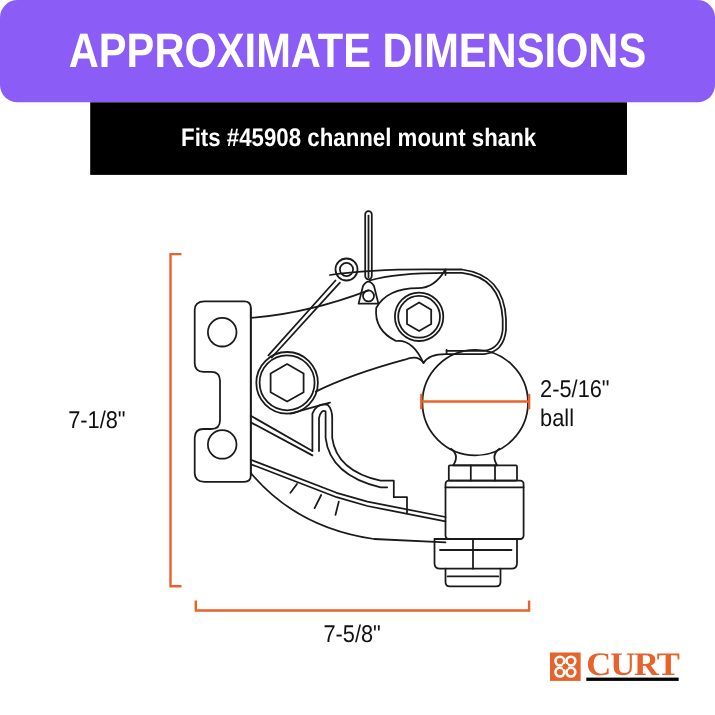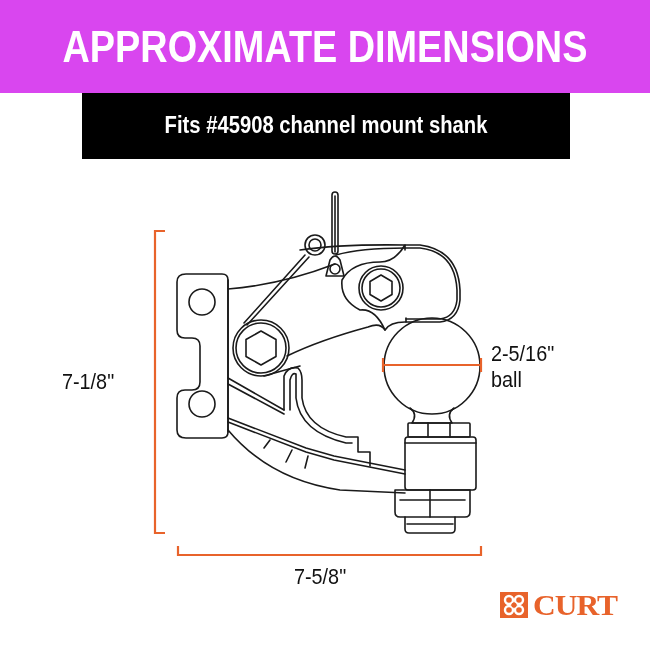--- a/index.html
+++ b/index.html
@@ -3,21 +3,22 @@
   <meta charset="utf-8">
   <style>
     html, body { margin: 0; padding: 0; }
     body {
       width: 650px; height: 650px; position: relative; overflow: hidden;
       background: #ffffff;
       font-family: "Liberation Sans", sans-serif;
     }
     .header-bar {
       position: absolute; left: 0; top: 0; width: 650px; height: 93px;
-      background: #d946ef;
+      background: #8b5cf6;
+      border-radius: 16px;
     }
     .header-title {
       position: absolute; left: 0; top: 22px; width: 650px; text-align: center;
       color: #ffffff; font-weight: bold; font-size: 44px; line-height: 50px;
       letter-spacing: 0px;
       transform: scaleX(0.86); transform-origin: center;
       white-space: nowrap;
     }
     .sub-banner {
       position: absolute; left: 82px; top: 93px; width: 488px; height: 66px;
@@ -30,21 +31,21 @@
       white-space: nowrap;
     }
     .drawing { position: absolute; left: 0; top: 0; width: 650px; height: 650px; }
     .dim-label {
       position: absolute; color: #111111; font-size: 22px; line-height: 24px;
       white-space: nowrap;
       transform: scaleX(0.9); transform-origin: left center;
     }
     .logo {
       position: absolute; left: 500px; top: 591px; height: 28px;
-      display: flex; align-items: center;
+      display: flex; align-items: flex-end; text-decoration: underline;
     }
     .logo-text {
       color: #E8632B; font-family: "Liberation Serif", serif; font-weight: bold;
       font-size: 30px; line-height: 28px; margin-left: 5px; letter-spacing: -1px;
       transform: scaleX(1.05); transform-origin: left center;
     }
   </style>
 </head>
 <body>
 

